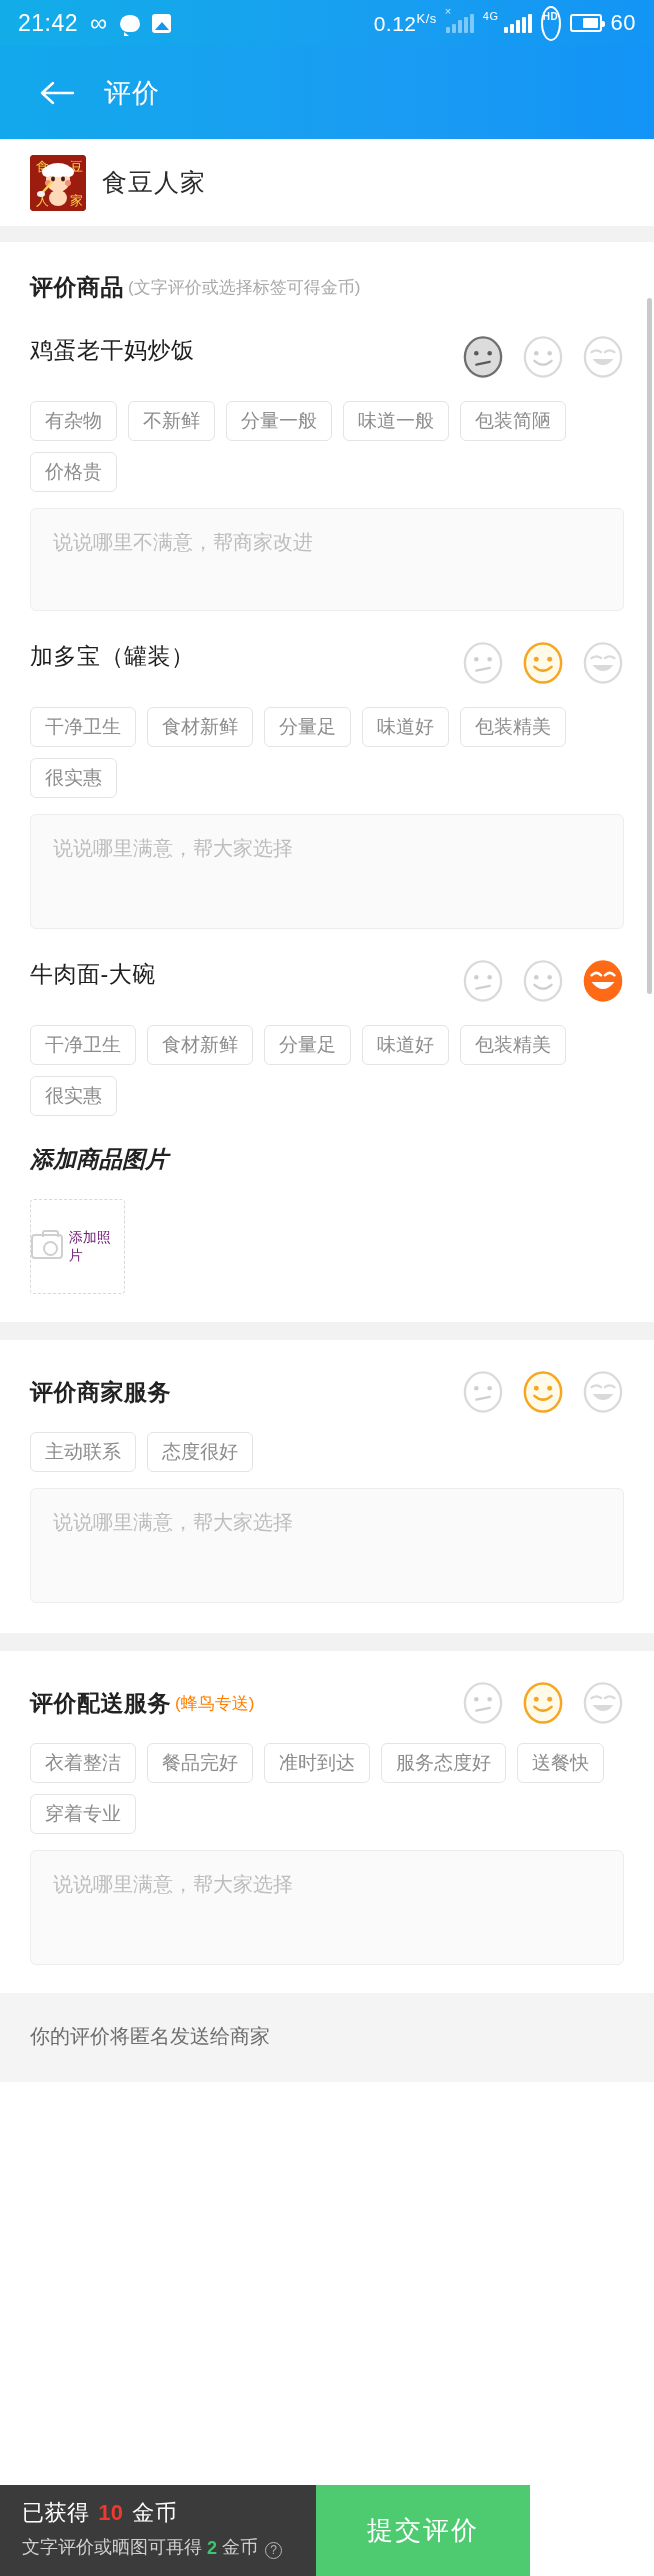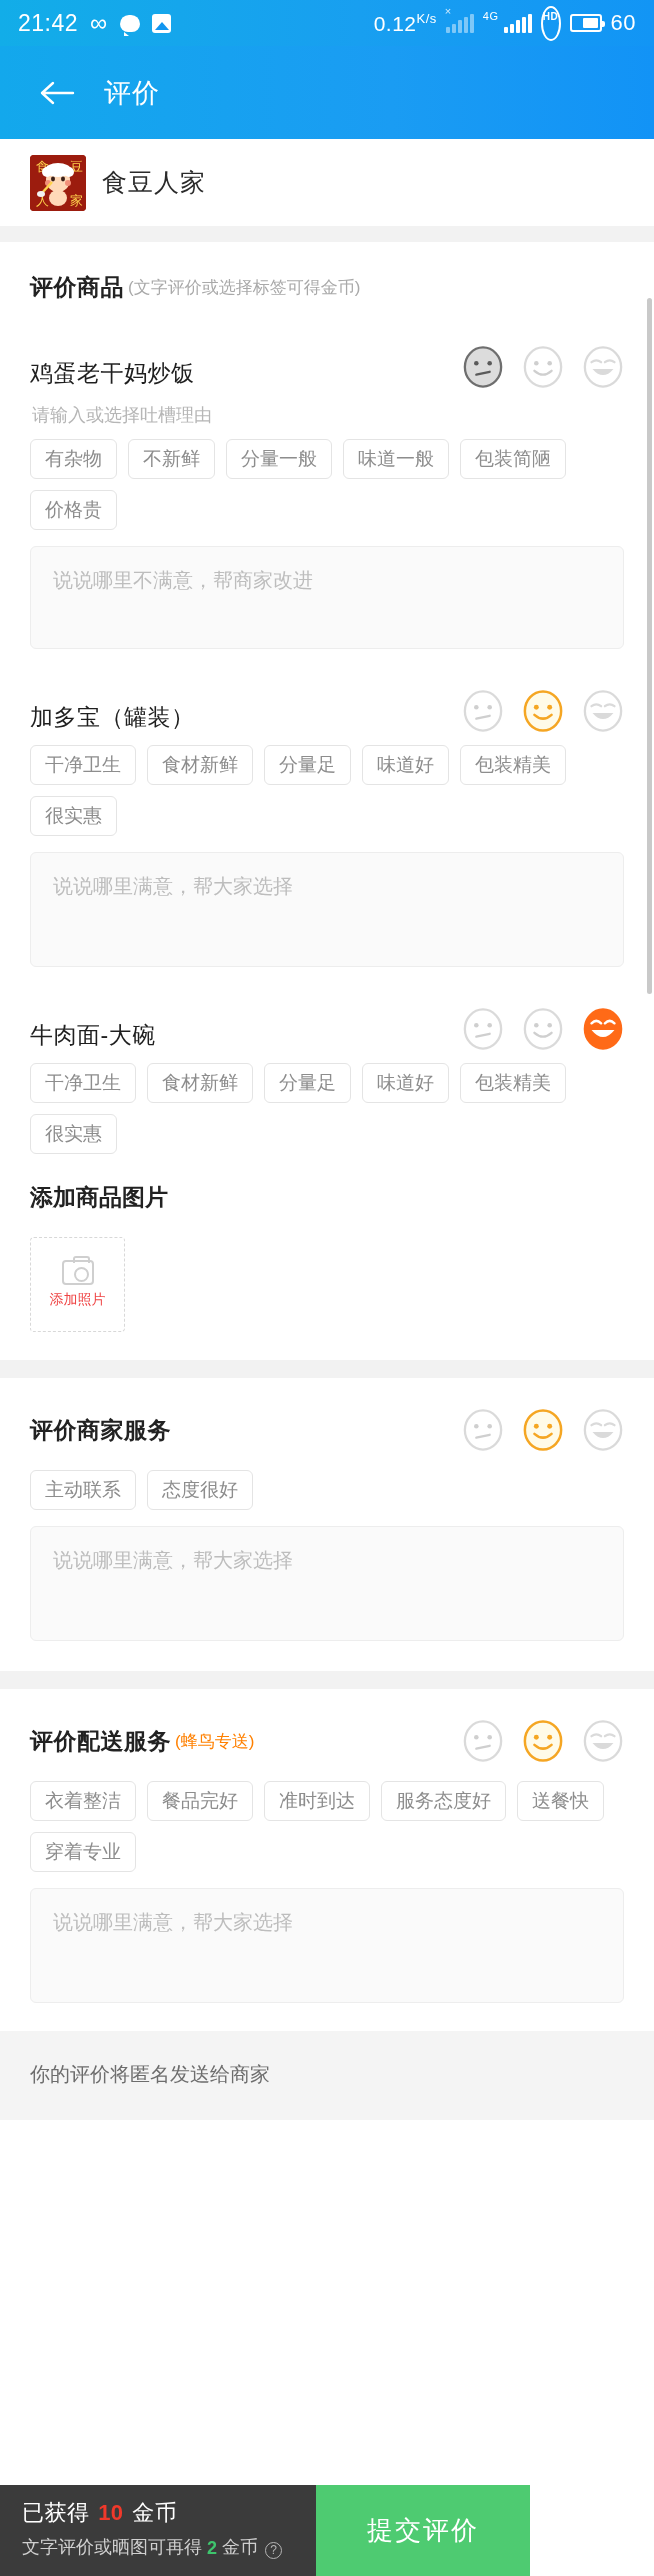--- a/index.html
+++ b/index.html
@@ -113,21 +113,21 @@
   .sec-title {
     font-size: 23px; font-weight: bold; color: #222; letter-spacing: 0.5px;
   }
   .sec-sub { font-size: 17px; color: #a9a9a9; margin-left: 4px; }
   .sec-sub-orange { font-size: 17px; color: #ff8000; margin-left: 4px; }
   .sec-title-row .faces { margin-left: auto; }
 
   
   .prod { padding-top: 26px; }
   .prod-head {
-    display: flex; align-items: flex-end; min-height: 54px;
+    display: flex; align-items: flex-start; min-height: 54px;
   }
   .prod-name { font-size: 23px; color: #1f1f1f; letter-spacing: 0.5px; }
   .faces { margin-left: auto; display: flex; align-items: center; gap: 18px; }
   .face { width: 42px; height: 44px; flex: none; }
   .hint { font-size: 18px; color: #b6b6b6; margin: 14px 0 4px 2px; }
 
   .tags { display: flex; flex-wrap: wrap; gap: 11px; margin-top: 12px; }
   .tag {
     border: 1px solid #e4e4e4; border-radius: 6px; background: #fff;
     color: #8d8d8d; font-size: 19px; padding: 9px 14px 10px; line-height: 1;
@@ -135,26 +135,26 @@
   }
 
   .textbox {
     margin-top: 16px; margin-bottom: 4px;
     border: 1px solid #ededed; border-radius: 6px; background: #fafafa;
     height: 103px; padding: 20px 22px; color: #bdbdbd; font-size: 20px;
   }
   .textbox.tall { height: 115px; }
 
   
-  .addphoto-title { font-size: 23px; font-weight: bold; color: #222; padding-top: 28px; }
+  .addphoto-title { font-size: 23px; font-weight: bold; color: #222; padding-top: 28px; font-style: italic; }
   .photo-box {
     width: 95px; height: 95px; margin-top: 24px; margin-bottom: 28px;
     border: 1px dashed #d8d8d8; border-radius: 4px;
-    display: flex; flex-direction: column; align-items: center; justify-content: center;
-    gap: 6px; color: #ef4444; font-size: 14px; cursor: pointer;
+    display: flex; flex-direction: row; align-items: center; justify-content: center;
+    gap: 6px; color: #701a75; font-size: 14px; cursor: pointer;
   }
   .cam {
     width: 32px; height: 25px; border: 2px solid #cfcfcf; border-radius: 4px; position: relative;
   }
   .cam::before {
     content:""; position:absolute; top:-6px; left:9px; width:13px; height:5px;
     border: 2px solid #cfcfcf; border-bottom: none; border-radius: 3px 3px 0 0;
   }
   .cam::after {
     content:""; position:absolute; top:5px; left:10px; width:11px; height:11px;
@@ -287,21 +287,20 @@
           <path d="M13 27 Q22 35 31 27" stroke="#cfcfcf" stroke-width="2.4" stroke-linecap="round" fill="none"></path>
         </svg>
         <svg class="face" viewBox="0 0 44 46">
           <ellipse cx="22" cy="23" rx="19" ry="20.5" fill="#ffffff" stroke="#dadada" stroke-width="2.4"></ellipse>
           <path d="M10 18 Q15 14 20 18" stroke="#dadada" stroke-width="2.4" stroke-linecap="round" fill="none"></path>
           <path d="M24 18 Q29 14 34 18" stroke="#dadada" stroke-width="2.4" stroke-linecap="round" fill="none"></path>
           <path d="M11 25 Q22 38 33 25 Z" fill="#dadada"></path>
         </svg>
       </span>
     </div>
-    <div class="hint">请输入或选择吐槽理由</div>
     <div class="tags">
       <span class="tag">有杂物</span>
       <span class="tag">不新鲜</span>
       <span class="tag">分量一般</span>
       <span class="tag">味道一般</span>
       <span class="tag">包装简陋</span>
       <span class="tag">价格贵</span>
     </div>
     <div class="textbox">说说哪里不满意，帮商家改进</div>
   </div>

